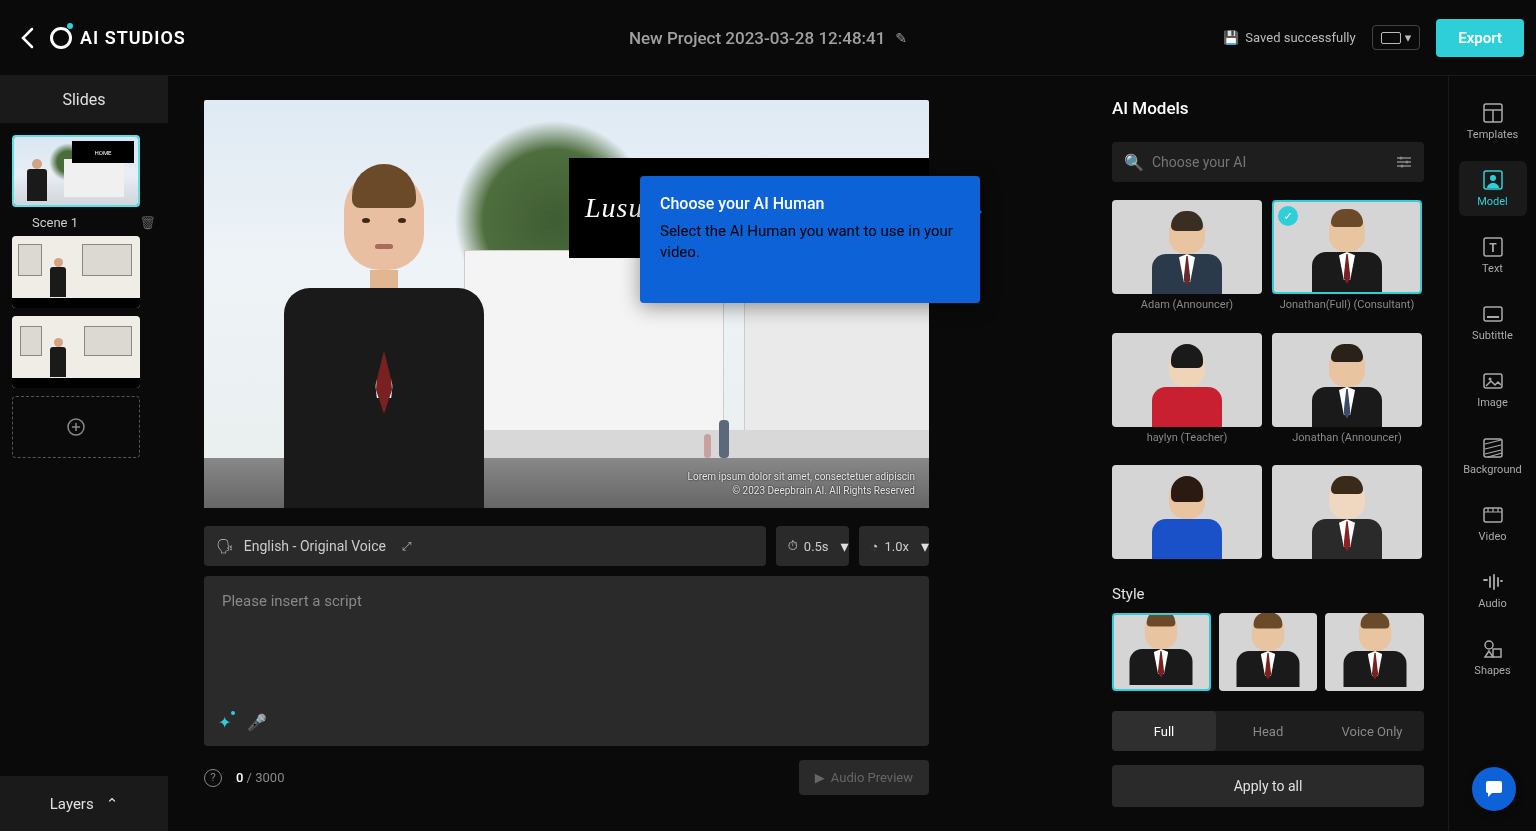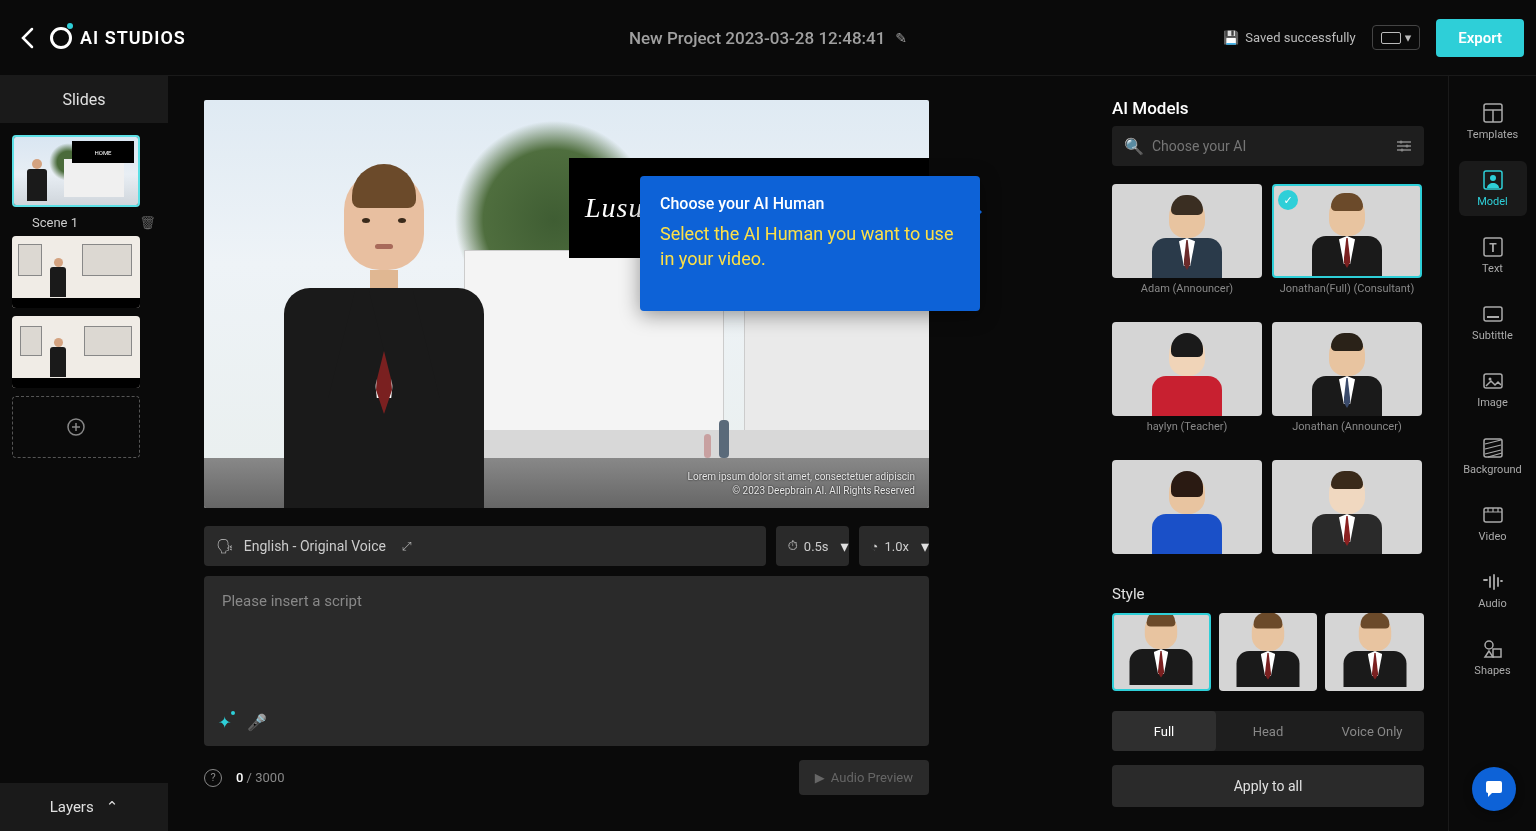--- a/index.html
+++ b/index.html
@@ -25,21 +25,21 @@
 
 .slides-panel { width: 168px; display: flex; flex-direction: column; }
 .slides-title { text-align: center; padding: 14px 0; font-size: 16px; color: #e0e0e0; background: #1a1a1a; }
 .slides-list { flex: 1; padding: 12px; overflow-y: auto; }
 .slide-thumb { width: 128px; height: 72px; background: #333; border-radius: 4px; margin-bottom: 8px; position: relative; cursor: pointer; overflow: hidden; }
 .slide-thumb.active { border: 2px solid #5ce0e6; }
 .scene-row { display: flex; align-items: center; justify-content: space-between; margin: 2px 0 6px 20px; }
 .scene-label { font-size: 13px; color: #ccc; }
 .trash-icon { font-size: 13px; color: #666; cursor: pointer; }
 .add-slide { width: 128px; height: 62px; border: 1px dashed #555; border-radius: 4px; display: flex; align-items: center; justify-content: center; color: #888; font-size: 20px; cursor: pointer; margin-top: 6px; }
-.layers-bar { height: 48px; display: flex; align-items: center; justify-content: center; gap: 12px; background: #1a1a1a; color: #e0e0e0; font-size: 15px; cursor: pointer; }
+.layers-bar { height: 55px; display: flex; align-items: center; justify-content: center; gap: 12px; background: #1a1a1a; color: #e0e0e0; font-size: 15px; cursor: pointer; }
 
 
 .thumb-building .bg { position:absolute; inset:0; background: linear-gradient(180deg,#d9e6f2 0%,#e8eef4 55%,#d0d6dc 100%); }
 .thumb-building .tree { position:absolute; left:35px; top:6px; width:38px; height:38px; background: radial-gradient(circle,#4a6b3a 40%,transparent 70%); border-radius:50%; }
 .thumb-building .house { position:absolute; left:50px; top:22px; width:60px; height:38px; background:#f0f0f0; }
 .thumb-building .person { position:absolute; left:10px; top:22px; width:26px; height:46px; }
 .thumb-building .person .head { width:10px; height:10px; background:#d4a; border-radius:50%; margin:0 auto; background:#d4a380; }
 .thumb-building .person .body { width:20px; height:32px; background:#1a1a1a; margin:0 auto; border-radius:3px 3px 0 0; }
 .thumb-building .overlay { position:absolute; right:4px; top:4px; width:62px; height:22px; background:#000; color:#fff; font-size:6px; display:flex; align-items:center; justify-content:center; }
 .thumb-interior .bg { position:absolute; inset:0; background:#f0ece6; }
@@ -78,21 +78,21 @@
 .canvas .walker.small { height:24px; width:7px; background:#c8a0a0; }
 .overlay-box { position:absolute; right:0; top:58px; width:360px; height:100px; background:#000; color:#fff; padding:12px 16px; display:flex; align-items:center; gap:12px; }
 .overlay-script { font-family: Georgia, serif; font-style: italic; font-size: 28px; letter-spacing:1px; }
 .overlay-block { font-size: 42px; font-weight:700; letter-spacing:2px; }
 .watermark { position:absolute; right:14px; bottom:10px; text-align:right; color:#e8e8e8; font-size:10px; line-height:1.4; text-shadow:0 0 2px #000; }
 
 
 .tooltip { position:absolute; left:472px; top:100px; width:340px; background:#0d62d7; border-radius:4px; padding:18px 20px 16px 20px; color:#fff; box-shadow:0 4px 20px rgba(0,0,0,0.4); z-index:10; }
 .tooltip::after { content:""; position:absolute; right:-12px; top:26px; border:10px solid transparent; border-left-color:#0d62d7; }
 .tooltip h3 { font-size:16px; font-weight:500; margin-bottom:8px; }
-.tooltip p { font-size:18px; color:#fde047; margin-bottom:24px; line-height:1.4; }
+.tooltip p { font-size:15px; color:#000000; margin-bottom:24px; line-height:1.4; }
 .tooltip-footer { display:flex; align-items:center; justify-content:space-between; }
 .tooltip-count { font-size:12.5px; }
 .tooltip-count .muted { color:#88b5ef; }
 .tooltip-next { background:#fff; color:#0d62d7; border:none; padding:8px 14px; font-size:13px; font-weight:500; border-radius:3px; cursor:pointer; }
 
 
 .controls-row { display:flex; align-items:center; gap:10px; margin-top:18px; width:725px; }
 .ctrl-group { display:flex; align-items:center; background:#2a2a2a; border-radius:4px; height:40px; }
 .voice-selector { flex:1; display:flex; align-items:center; gap:10px; padding:0 12px; color:#ccc; font-size:14px; cursor:pointer; }
 .expand-icon { font-size:12px; color:#aaa; margin-left:6px; }
@@ -107,21 +107,21 @@
 .mic-icon { color:#888; font-size:16px; }
 
 .footer-row { display:flex; align-items:center; justify-content:space-between; width:725px; margin-top:14px; }
 .footer-left { display:flex; align-items:center; gap:14px; color:#888; font-size:13px; }
 .help-icon { width:18px; height:18px; border:1.5px solid #888; border-radius:50%; display:flex; align-items:center; justify-content:center; font-size:11px; }
 .char-count .cur { color:#fff; font-weight:500; }
 .audio-prev { background:#2a2a2a; color:#666; font-size:13px; padding:10px 16px; border:none; border-radius:4px; display:flex; align-items:center; gap:6px; }
 
 
 .models-panel { width:360px; padding:22px 24px 24px 24px; display:flex; flex-direction:column; overflow:hidden; }
-.models-title { font-size:17px; font-weight:500; color:#fff; margin-bottom:8px; }
+.models-title { font-size:17px; font-weight:500; color:#fff; margin-bottom:24px; }
 .search-row { display:flex; align-items:center; background:#1e1e1e; border-radius:4px; height:40px; padding:0 12px; margin-bottom:18px; }
 .search-row input { flex:1; background:transparent; border:none; outline:none; color:#ccc; font-size:14px; margin-left:8px; }
 .sliders-icon { color:#888; font-size:13px; }
 .models-grid { display:grid; grid-template-columns:1fr 1fr; gap:12px 10px; overflow-y:auto; padding-right:2px; flex:1; }
 .model-card { position:relative; cursor:pointer; }
 .model-img { height:94px; background:#d5d5d5; border-radius:4px; position:relative; overflow:hidden; }
 .model-card.selected .model-img { border:2px solid #2ecfd8; }
 .check-badge { position:absolute; top:6px; left:6px; width:20px; height:20px; background:#2ecfd8; border-radius:50%; display:flex; align-items:center; justify-content:center; color:#fff; font-size:11px; z-index:2; }
 .model-label { text-align:center; font-size:11px; color:#888; margin-top:4px; }
 

